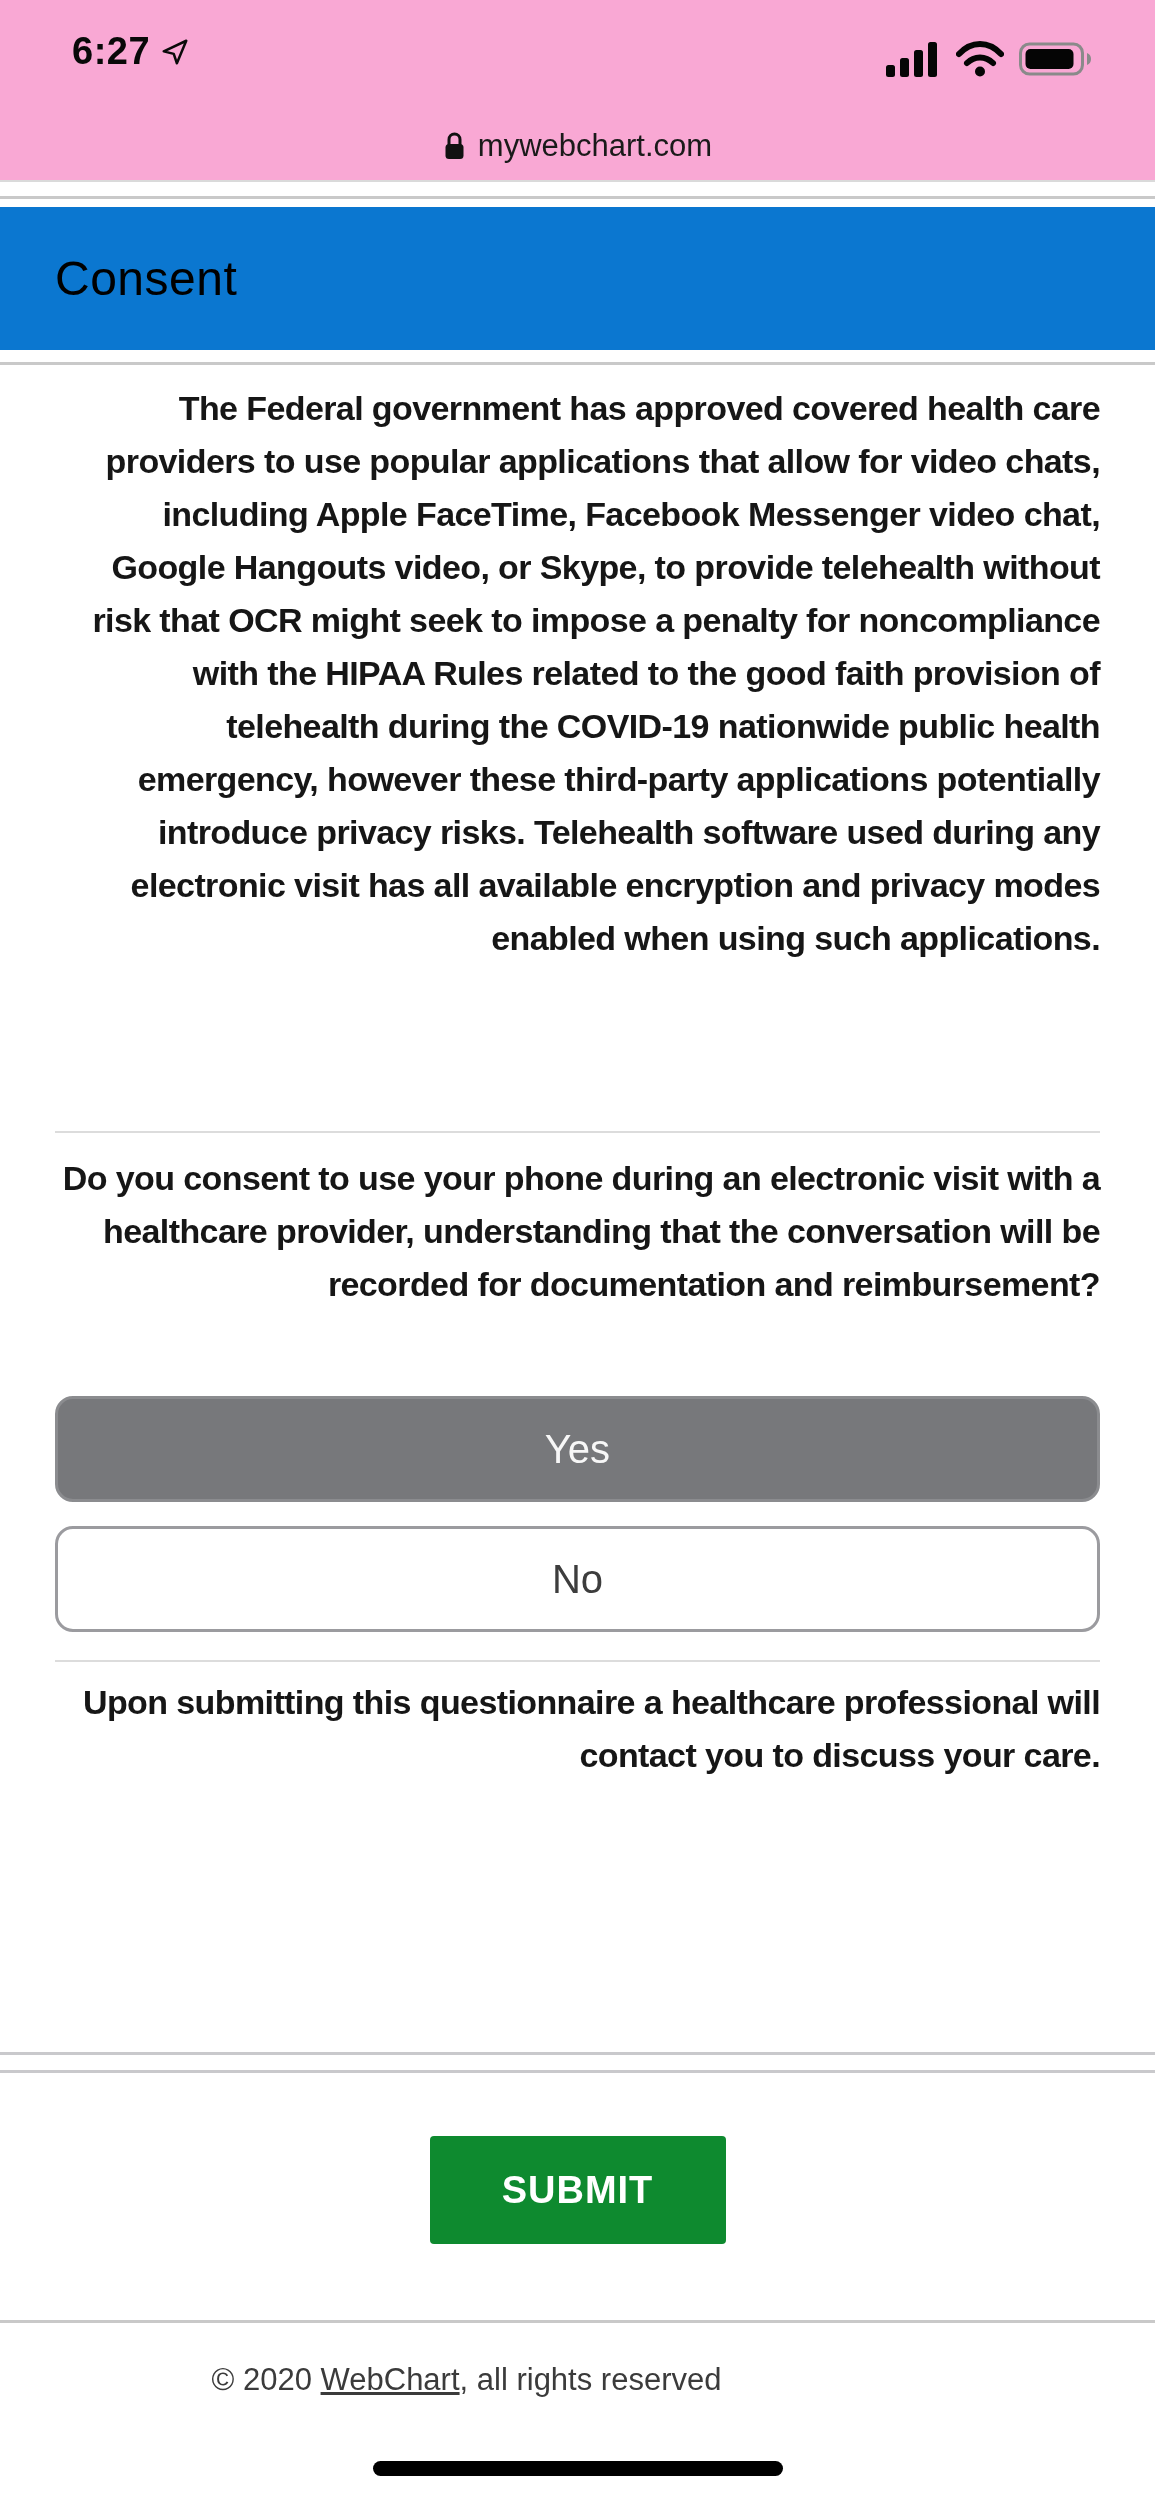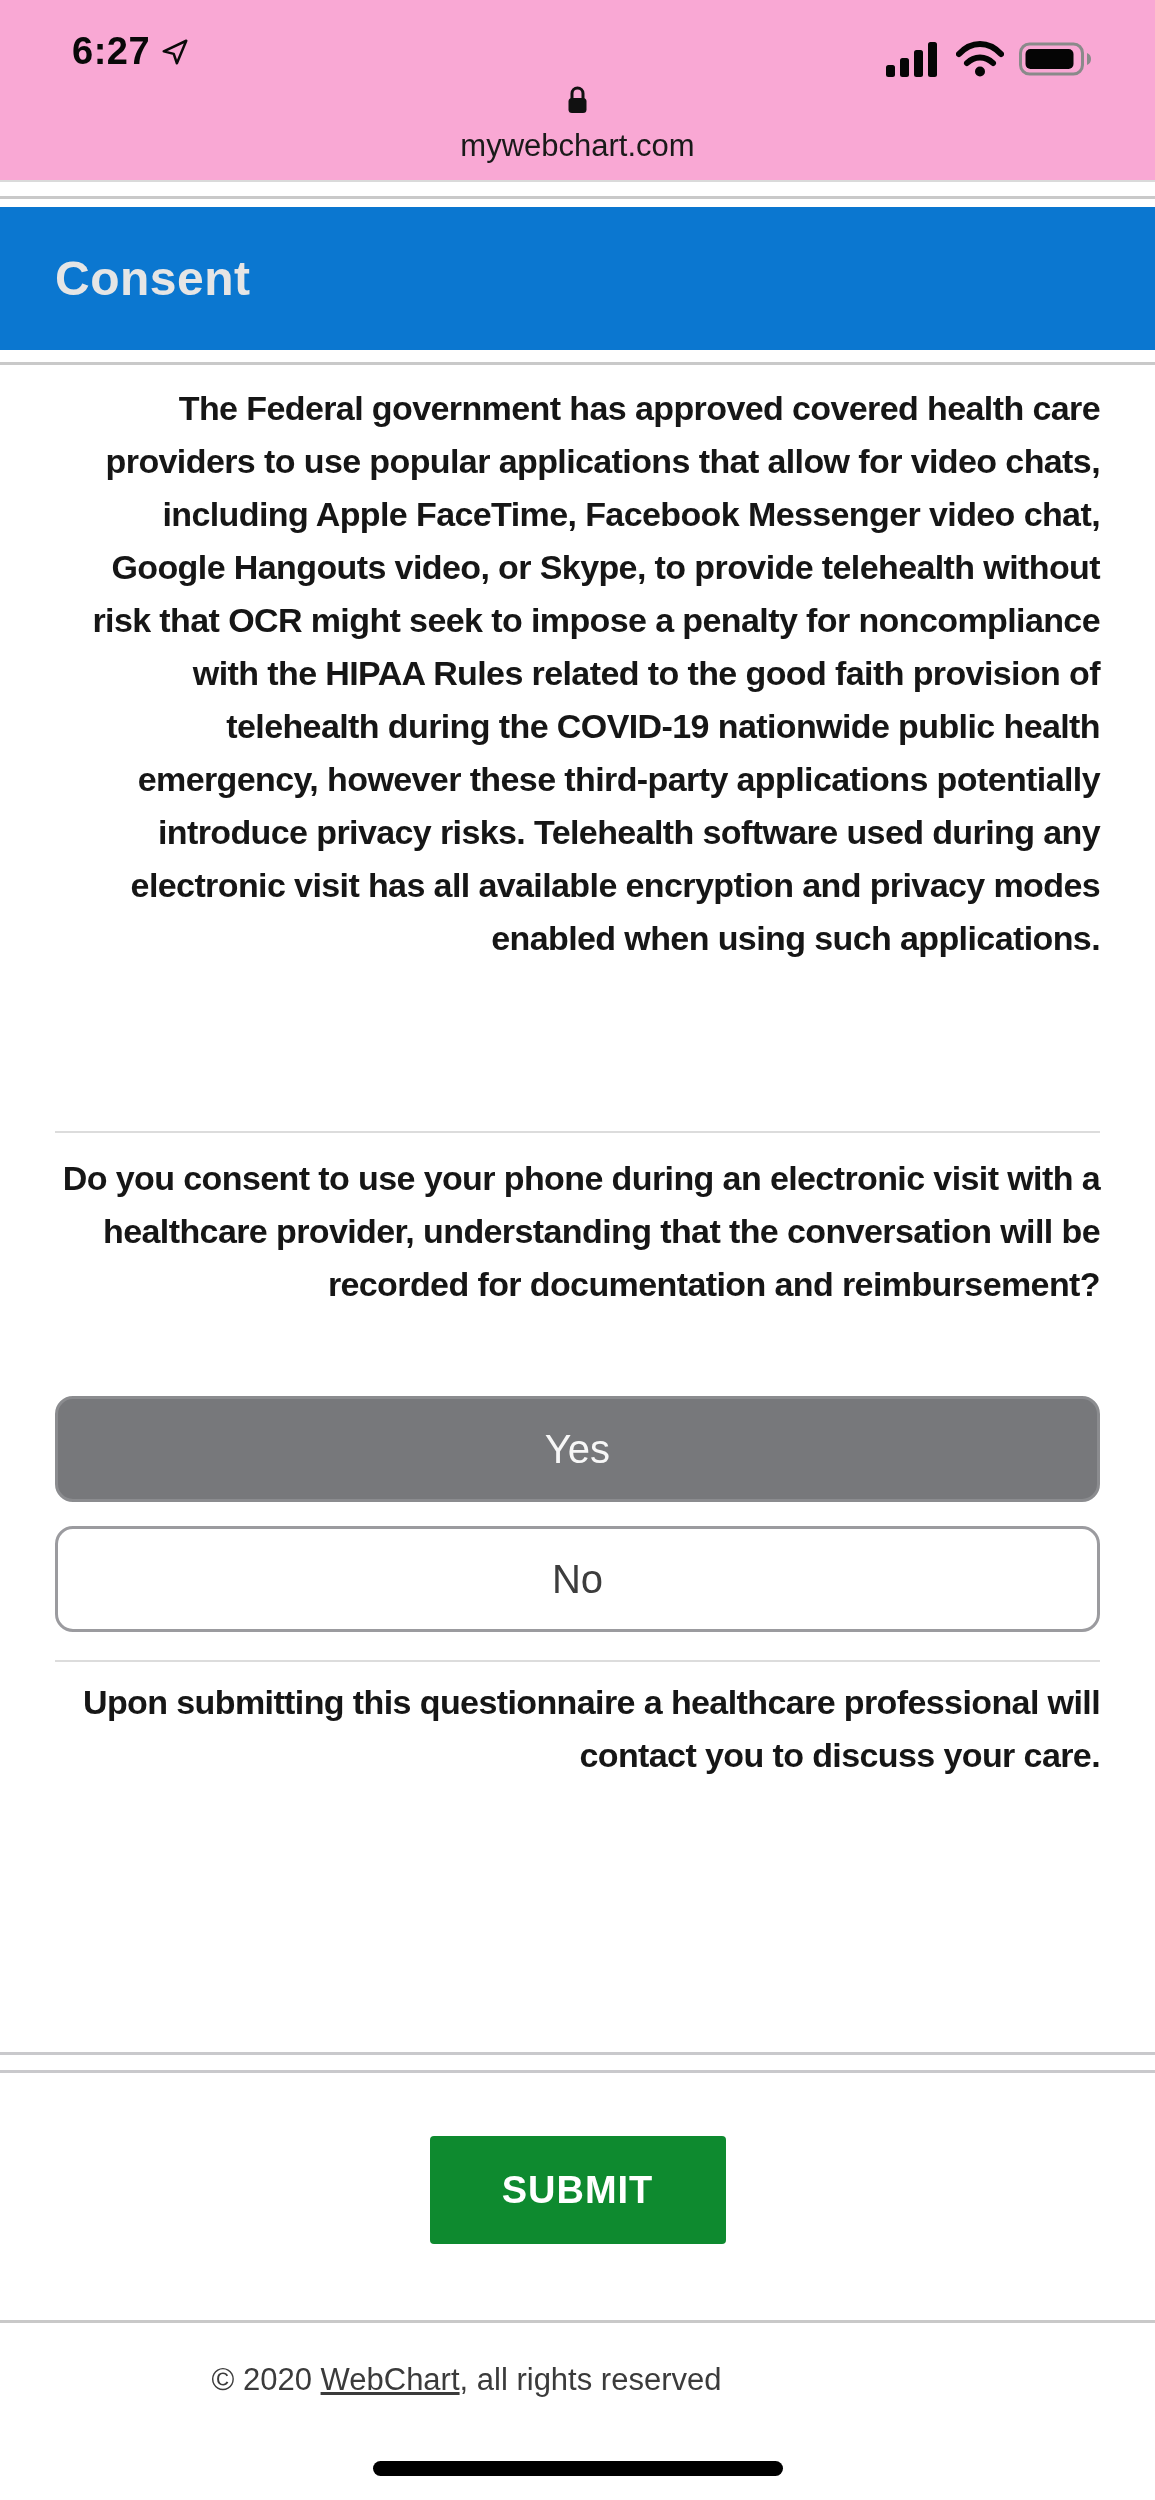--- a/index.html
+++ b/index.html
@@ -5,28 +5,28 @@
   html,body{margin:0;padding:0;background:#ffffff;}
   #screen{
     position:relative;width:1155px;height:2500px;overflow:hidden;background:#ffffff;
     font-family:"Liberation Sans","DejaVu Sans",sans-serif;
   }
   
   #chrome{position:absolute;top:0;left:0;width:1155px;height:182px;background:#f9a8d4;border-bottom:2px solid #dadada;box-sizing:border-box;}
   #time-wrap{position:absolute;left:72px;top:30px;display:flex;align-items:center;gap:10px;}
   #time-wrap .time{font-size:38px;font-weight:600;color:#090909;letter-spacing:.5px;}
   #status-icons{position:absolute;right:60px;top:40px;display:flex;align-items:center;gap:15px;}
-  #url-row{position:absolute;left:0;right:0;bottom:16px;display:flex;justify-content:center;align-items:center;gap:12px;flex-direction:column;}
+  #url-row{position:absolute;left:0;right:0;bottom:16px;display:flex;justify-content:center;align-items:center;gap:12px;}
   #url-row .url{font-size:31px;color:#1a1a1a;}
   
   .full-rule{position:absolute;left:0;width:1155px;height:3px;background:#c9c9c9;}
   .content-rule{position:absolute;left:55px;width:1045px;height:2px;background:#dcdcdc;}
   
   #page-header{position:absolute;top:207px;left:0;width:1155px;height:143px;background:#0b77d0;display:flex;align-items:center;}
-  #page-header .title{color:#e5e5e5;font-size:48px;font-weight:700;padding-left:55px;letter-spacing:.5px;}
+  #page-header .title{color:#000000;font-size:48px;font-weight:400;padding-left:55px;letter-spacing:.5px;}
   
   .body-text{position:absolute;left:55px;width:1045px;font-size:34px;line-height:53px;font-weight:600;color:#161616;letter-spacing:-0.6px;text-align:right;}
   .choice-btn{position:absolute;left:55px;width:1045px;height:106px;border-radius:18px;display:flex;align-items:center;justify-content:center;box-sizing:border-box;cursor:pointer;}
   #yes-btn{top:1396px;background:#77787b;border:3px solid #8b8c8f;}
   #yes-btn .lbl{color:#f7f7f7;font-size:40px;font-weight:300;}
   #no-btn{top:1526px;background:#ffffff;border:3px solid #9b9b9f;}
   #no-btn .lbl{color:#3d3d3d;font-size:40px;font-weight:300;}
   
   #submit-btn{position:absolute;top:2136px;left:50%;transform:translateX(-50%);width:296px;height:108px;background:#0e8a2f;border:none;border-radius:4px;display:flex;align-items:center;justify-content:center;cursor:pointer;}
   #submit-btn .lbl{color:#ffffff;font-size:38px;font-weight:700;letter-spacing:1px;}

